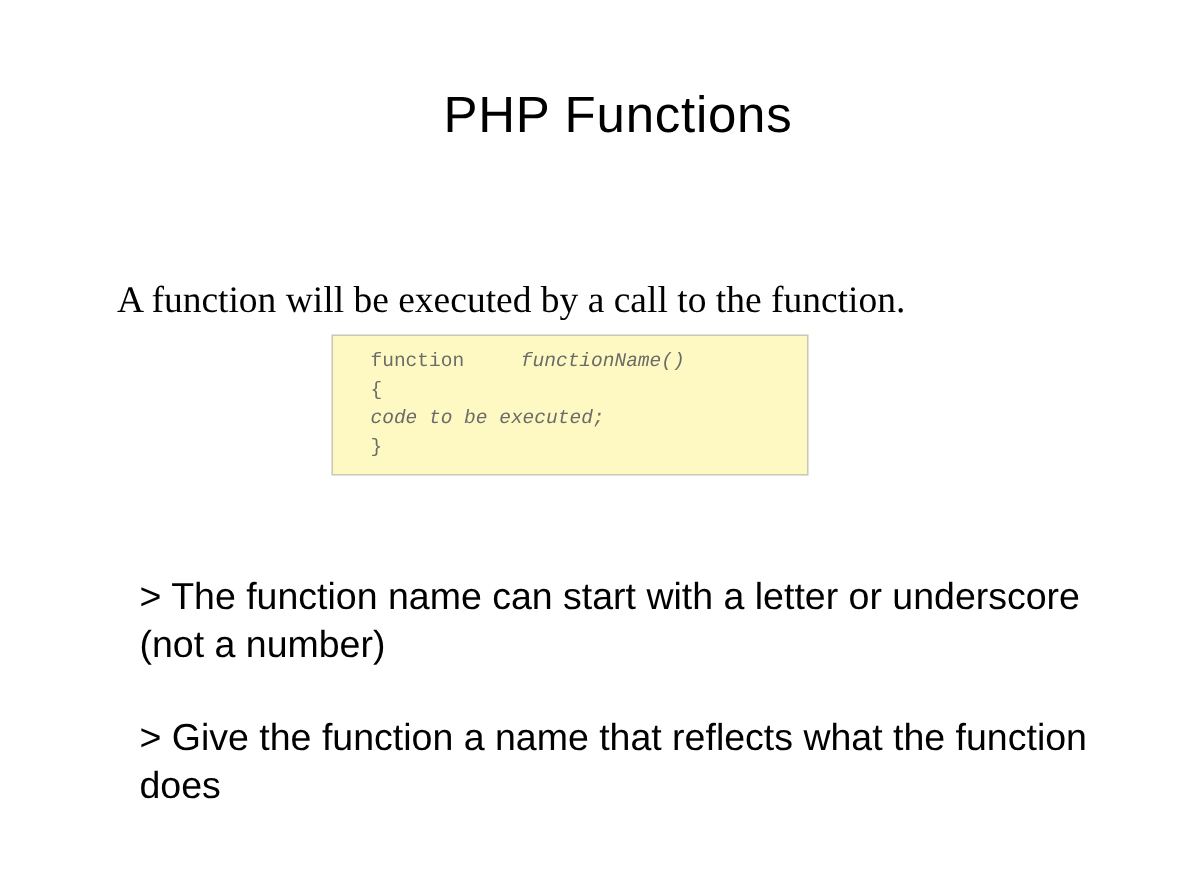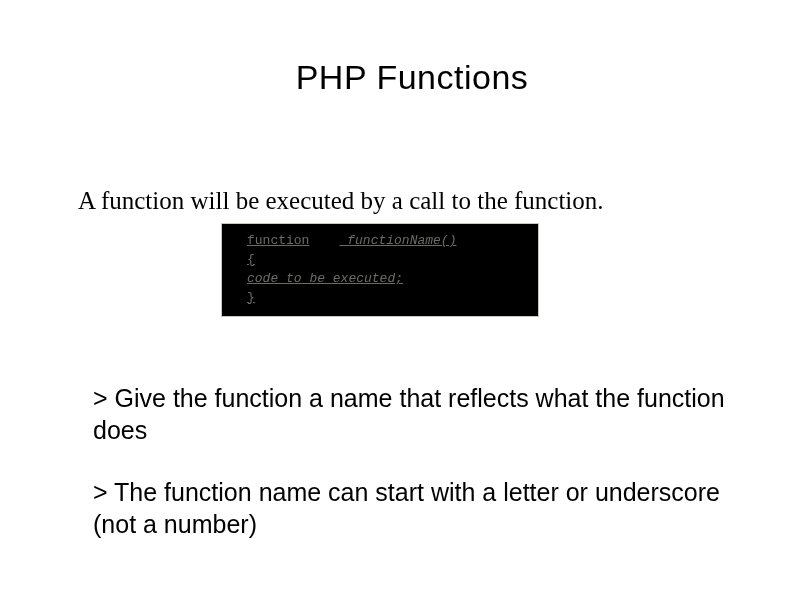--- a/index.html
+++ b/index.html
@@ -30,29 +30,28 @@
       font-size: 25px;
       line-height: 1.3;
       font-family: Liberation Serif, serif;
     }
     .code-block {
       position: absolute;
       top: 208px;
       left: 206px;
       width: 318px;
       height: 94px;
-      background: #000000;
+      background: #fef9c3;
       border: 1px solid #c8c8c2;
       padding: 8px 10px;
       font-family: "Courier New", Courier, monospace;
       font-size: 13px;
       color: #6b6b68;
       line-height: 1.45;
       white-space: pre;
-      text-decoration: underline;
     }
     .code-block .kw {
       font-style: normal;
     }
     .code-block .fname {
       font-style: italic;
     }
     .body-text-2 {
       position: absolute;
       top: 337px;
@@ -68,15 +67,15 @@
 <h1 class="slide-title">PHP Functions</h1>
 
 <div class="body-text-1">A function will be executed by a call to the function.</div>
 
 <div class="code-block"><span class="kw">function</span><span class="fname"> functionName()</span>
 <span>{</span>
 <span class="fname">code to be executed;</span>
 <span>}</span></div>
 
 <div class="body-text-2">
+  <div>&gt; The function name can start with a letter or underscore (not a number)</div>
   <div>&gt; Give the function a name that reflects what the function does</div>
-  <div>&gt; The function name can start with a letter or underscore (not a number)</div>
 </div>
 
 </body></html>

